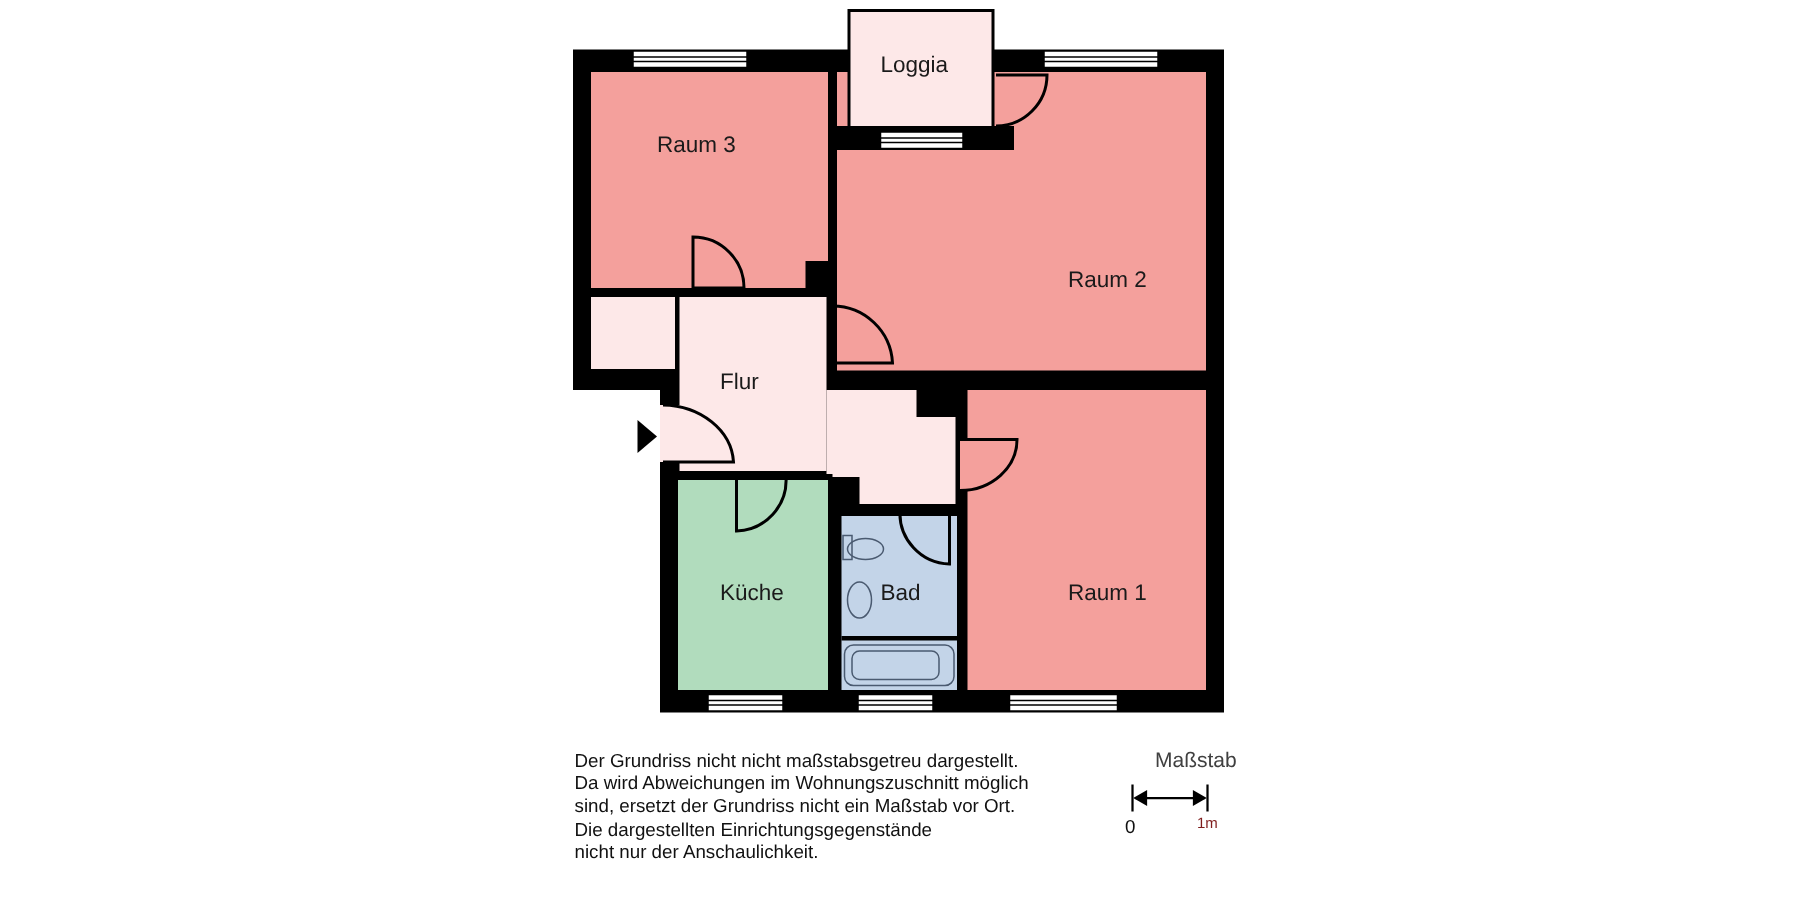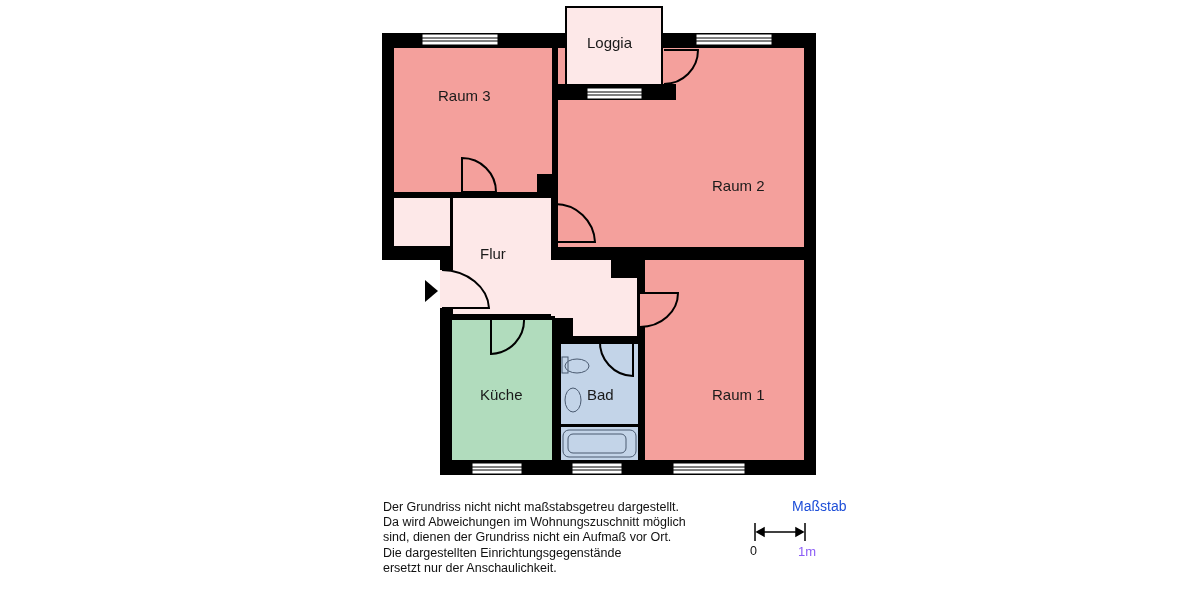--- a/index.html
+++ b/index.html
@@ -1,22 +1,22 @@
 <!DOCTYPE html>
 <html><head>
 <meta charset="utf-8">
 <style>
   html,body{margin:0;padding:0;background:#ffffff;}
   body{width:1200px;height:600px;position:relative;overflow:hidden;font-family:"Liberation Sans",sans-serif;}
   #plan{position:absolute;left:0;top:0;}
   .room-label{font-family:"Liberation Sans",sans-serif;font-size:15px;fill:#1a1a1a;}
   .note{position:absolute;left:383px;top:500px;font-size:12.5px;line-height:15.2px;color:#111;white-space:pre-line;}
-  .scale-title{position:absolute;left:792px;top:498px;font-size:14px;color:#1d4ed8;}
+  .scale-title{position:absolute;left:770px;top:498px;font-size:14px;color:#404040;}
   .scale-0{position:absolute;left:750px;top:544px;font-size:12.5px;color:#111;}
-  .scale-1{position:absolute;left:798px;top:544px;font-size:13px;color:#8b5cf6;}
+  .scale-1{position:absolute;left:798px;top:544px;font-size:10px;color:#7f1d1d;}
 </style>
 </head>
 <body>
 
 <svg id="plan" width="1200" height="600" viewBox="0 0 1200 600">
 
   <g>
     <rect x="382" y="33" width="434" height="227" fill="#000"></rect>
     <rect x="440" y="250" width="376" height="225" fill="#000"></rect>
   </g>
@@ -101,19 +101,19 @@
     <line x1="755" y1="523" x2="755" y2="541"></line>
     <line x1="805" y1="523" x2="805" y2="541"></line>
     <line x1="757" y1="532" x2="803" y2="532"></line>
     <polygon points="757,532 764,528 764,536" fill="#000"></polygon>
     <polygon points="803,532 796,528 796,536" fill="#000"></polygon>
   </g>
 </svg>
 
 <div class="note"><span>Der Grundriss nicht nicht maßstabsgetreu dargestellt.</span>
 <span>Da wird Abweichungen im Wohnungszuschnitt möglich</span>
-<span>sind, dienen der Grundriss nicht ein Aufmaß vor Ort.</span>
+<span>sind, ersetzt der Grundriss nicht ein Maßstab vor Ort.</span>
 <span>Die dargestellten Einrichtungsgegenstände</span>
-<span>ersetzt nur der Anschaulichkeit.</span></div>
+<span>nicht nur der Anschaulichkeit.</span></div>
 
 <div class="scale-title">Maßstab</div>
 <div class="scale-0">0</div>
 <div class="scale-1">1m</div>
 
 </body></html>

